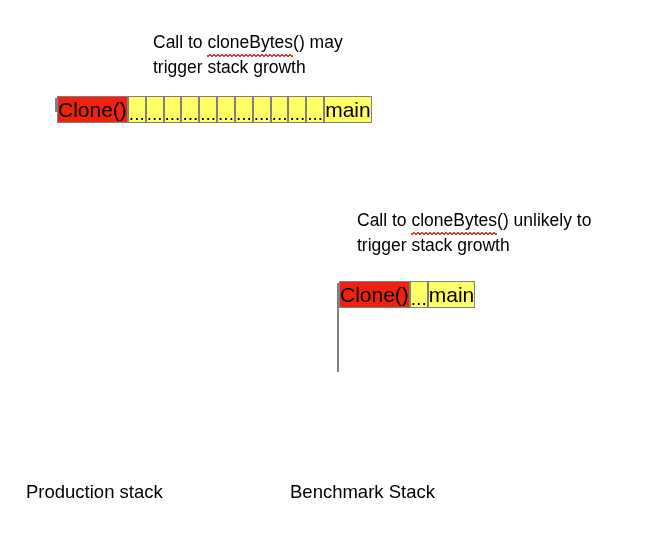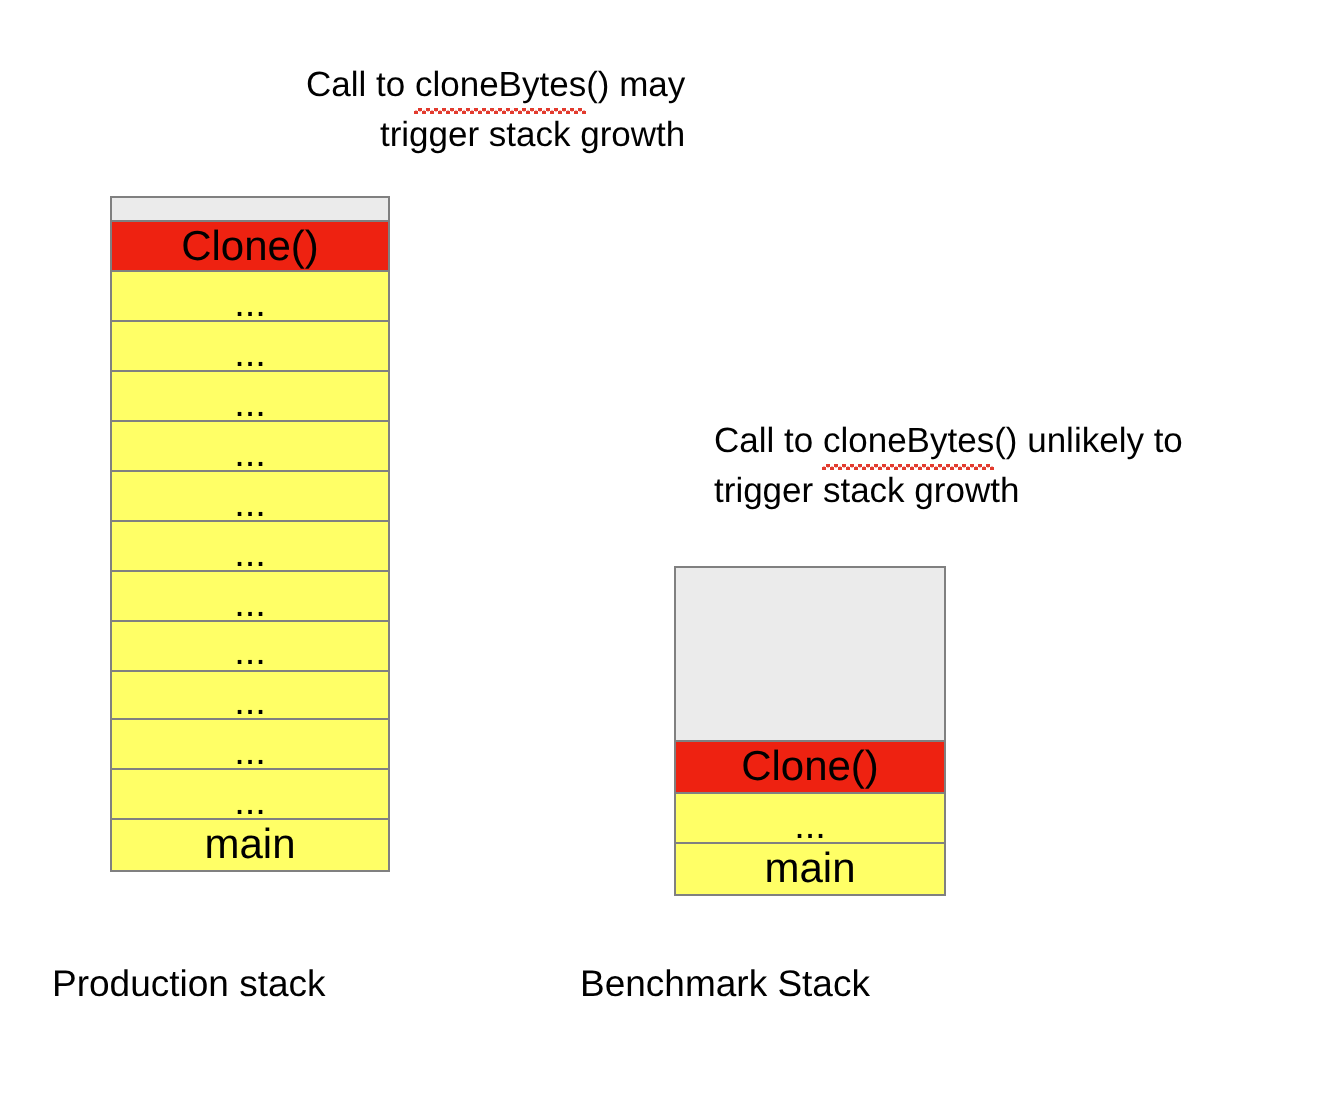--- a/index.html
+++ b/index.html
@@ -45,29 +45,29 @@
     right: 0;
     bottom: -2px;
     height: 3px;
     background-image:
       radial-gradient(circle at 1px 2.4px, #e23b2e 1.05px, rgba(226,59,46,0) 1.25px),
       radial-gradient(circle at 3px 0.6px, #e23b2e 1.05px, rgba(226,59,46,0) 1.25px);
     background-size: 4px 3px;
     background-repeat: repeat-x;
   }
 
-  #caption-production { left: 153px; top: 30px; text-align: right; }
+  #caption-production { left: 153px; top: 30px; }
   #caption-benchmark  { left: 357px; top: 208px; }
 
   
   .stack {
     position: absolute;
     box-sizing: border-box;
     display: flex;
-    flex-direction: column;
+    flex-direction: row;
     border-radius: 31px;
   }
 
   #stack-production { left: 55px;  top: 98px;  width: 140px; }
   #stack-benchmark  { left: 337px; top: 283px; width: 136px; }
 
   .frame {
     box-sizing: border-box;
     border: 1.6px solid #808080;
     margin-top: -1.6px;

